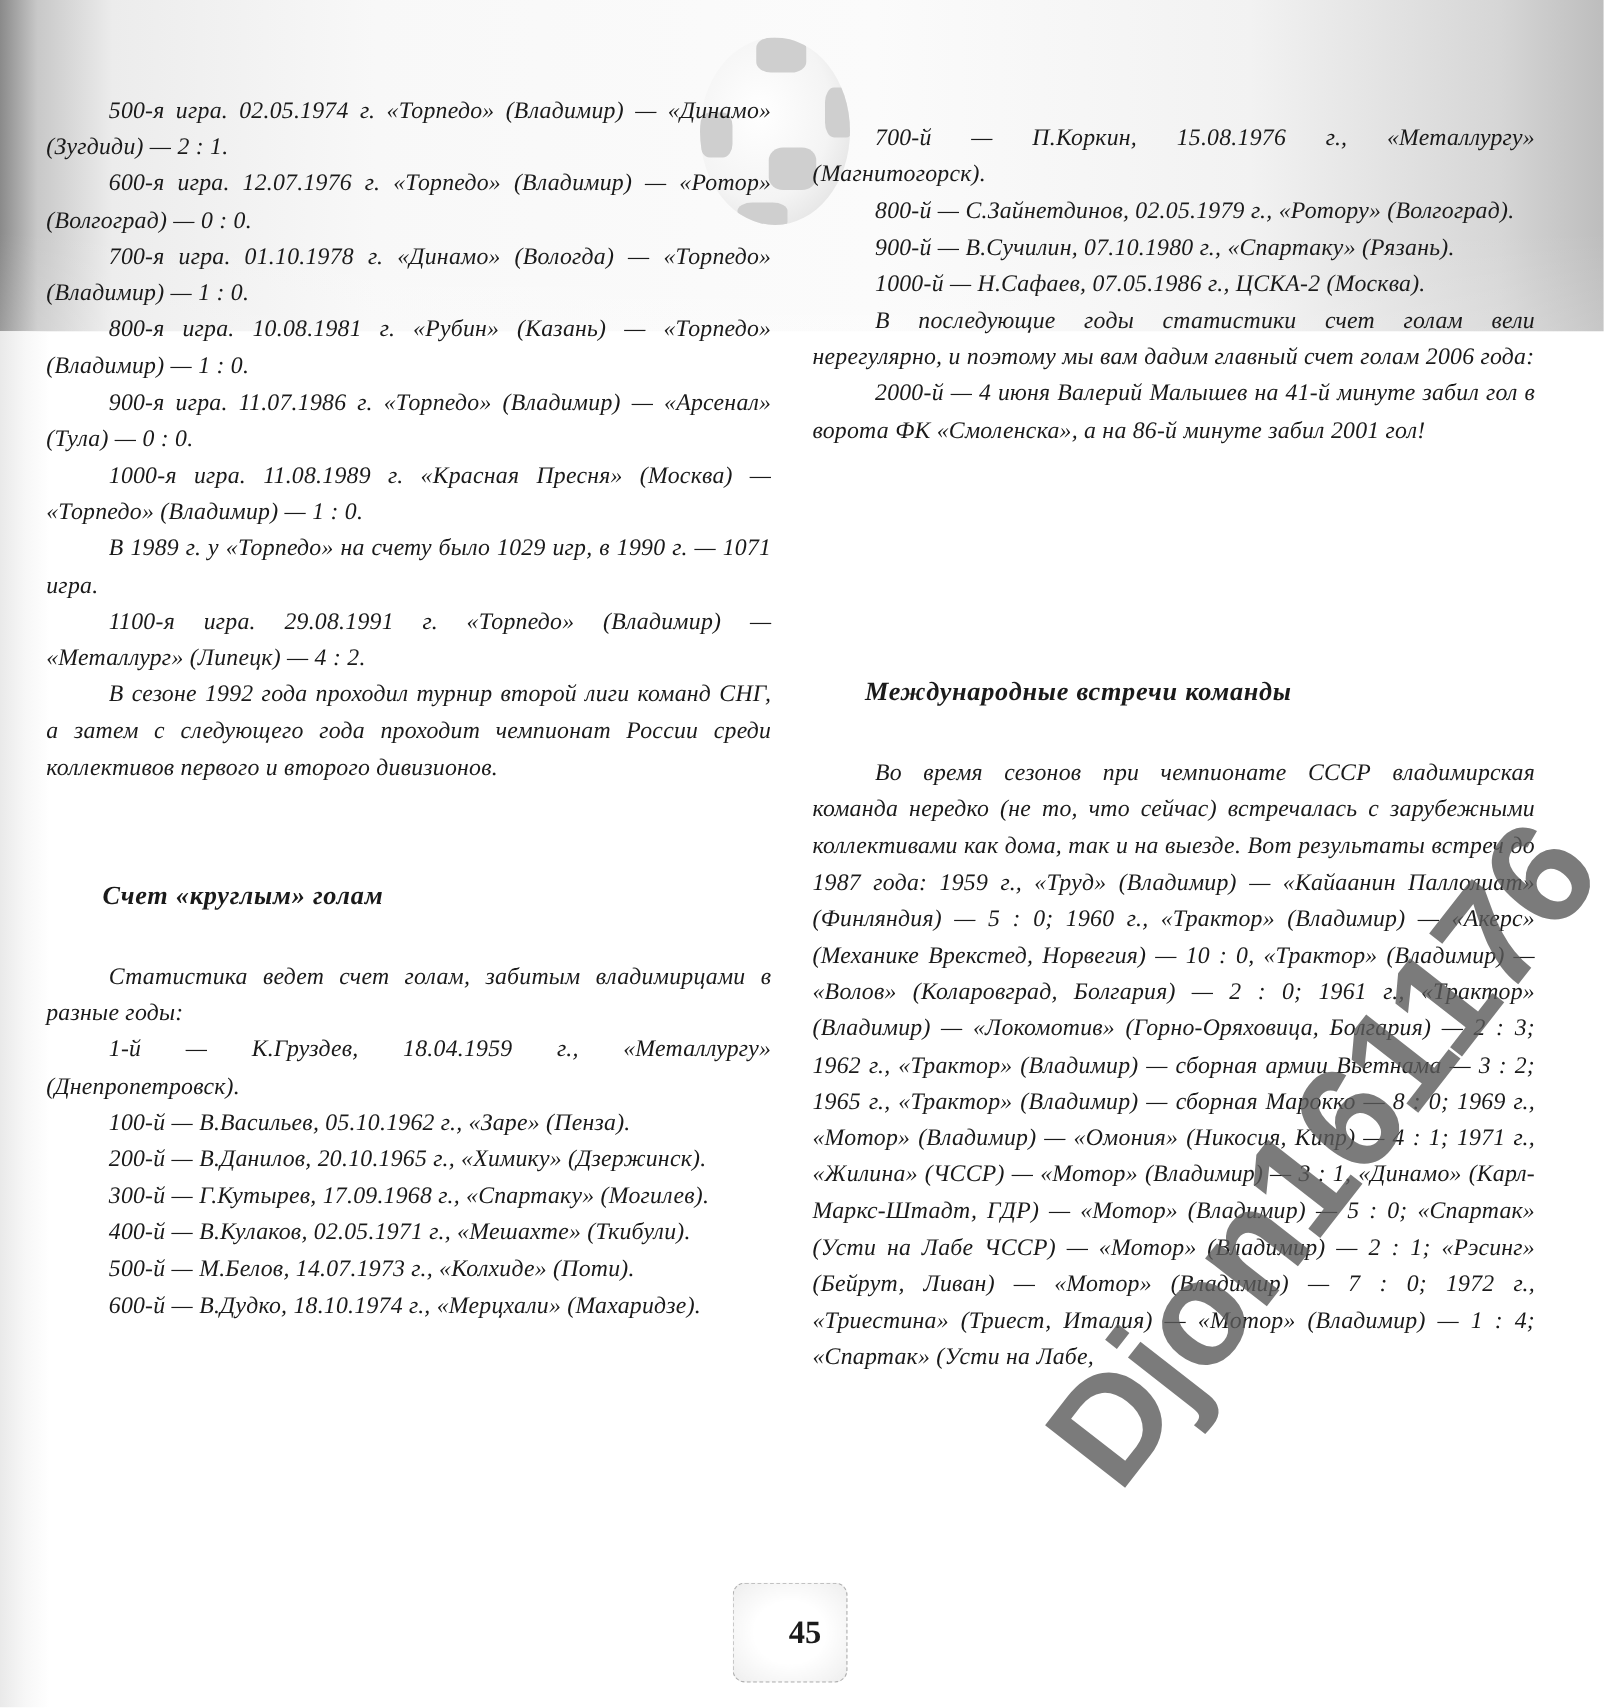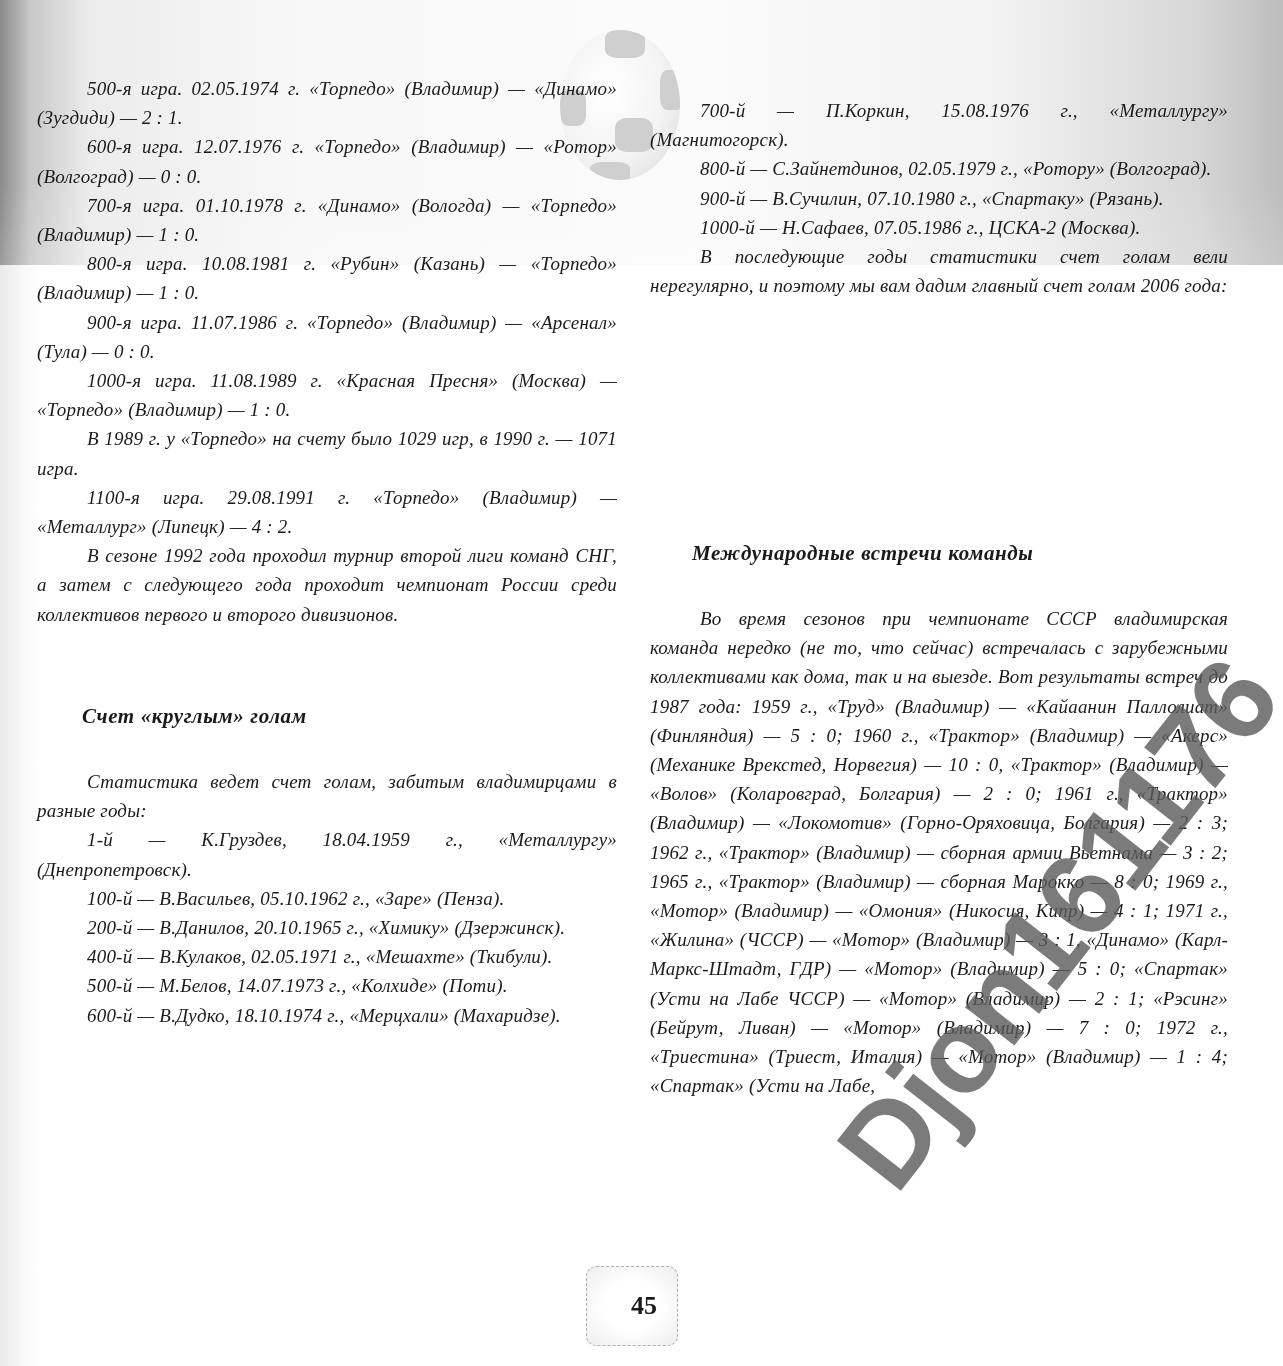--- a/index.html
+++ b/index.html
@@ -86,31 +86,33 @@
   <p class="p">В сезоне 1992 года проходил турнир второй лиги команд СНГ, а затем с следующего года проходит чемпионат России среди коллективов первого и второго дивизионов.</p>
 </div>
 
 <h2 class="heading heading-left">Счет «круглым» голам</h2>
 
 <div class="col col-left" style="top:767px;">
   <p class="p">Статистика ведет счет голам, забитым владимирцами в разные годы:</p>
   <p class="p">1-й — К.Груздев, 18.04.1959 г., «Металлургу» (Днепропетровск).</p>
   <p class="p">100-й — В.Васильев, 05.10.1962 г., «Заре» (Пенза).</p>
   <p class="p">200-й — В.Данилов, 20.10.1965 г., «Химику» (Дзержинск).</p>
+  <p class="p">300-й — Г.Кутырев, 17.09.1968 г., «Спартаку» (Могилев).</p>
   <p class="p">400-й — В.Кулаков, 02.05.1971 г., «Мешахте» (Ткибули).</p>
   <p class="p">500-й — М.Белов, 14.07.1973 г., «Колхиде» (Поти).</p>
   <p class="p">600-й — В.Дудко, 18.10.1974 г., «Мерцхали» (Махаридзе).</p>
 </div>
 
 <div class="col col-right">
   <p class="p">700-й — П.Коркин, 15.08.1976 г., «Металлургу» (Магнитогорск).</p>
   <p class="p">800-й — С.Зайнетдинов, 02.05.1979 г., «Ротору» (Волгоград).</p>
   <p class="p">900-й — В.Сучилин, 07.10.1980 г., «Спартаку» (Рязань).</p>
   <p class="p">1000-й — Н.Сафаев, 07.05.1986 г., ЦСКА-2 (Москва).</p>
   <p class="p">В последующие годы статистики счет голам вели нерегулярно, и поэтому мы вам дадим главный счет голам 2006 года:</p>
+  <p class="p">2000-й — 4 июня Валерий Малышев на 41-й минуте забил гол в ворота ФК «Смоленска», а на 86-й минуте забил 2001 гол!</p>
 </div>
 
 <h2 class="heading heading-right">Международные встречи команды</h2>
 
 <div class="col col-right" style="top:604px;">
   <p class="p">Во время сезонов при чемпионате СССР владимирская команда нередко (не то, что сейчас) встречалась с зарубежными коллективами как дома, так и на выезде. Вот результаты встреч до 1987 года: 1959 г., «Труд» (Владимир) — «Кайаанин Паллолиат» (Финляндия) — 5 : 0; 1960 г., «Трактор» (Владимир) — «Акерс» (Механике Врекстед, Норвегия) — 10 : 0, «Трактор» (Владимир) — «Волов» (Коларовград, Болгария) — 2 : 0; 1961 г., «Трактор» (Владимир) — «Локомотив» (Горно-Оряховица, Болгария) — 2 : 3; 1962 г., «Трактор» (Владимир) — сборная армии Вьетнама — 3 : 2; 1965 г., «Трактор» (Владимир) — сборная Марокко — 8 : 0; 1969 г., «Мотор» (Владимир) — «Омония» (Никосия, Кипр) — 4 : 1; 1971 г., «Жилина» (ЧССР) — «Мотор» (Владимир) — 3 : 1, «Динамо» (Карл-Маркс-Штадт, ГДР) — «Мотор» (Владимир) — 5 : 0; «Спартак» (Усти на Лабе ЧССР) — «Мотор» (Владимир) — 2 : 1; «Рэсинг» (Бейрут, Ливан) — «Мотор» (Владимир) — 7 : 0; 1972 г., «Триестина» (Триест, Италия) — «Мотор» (Владимир) — 1 : 4; «Спартак» (Усти на Лабе,</p>
 </div>
 
 <div class="page-number-box">
   <span class="page-number">45</span>

